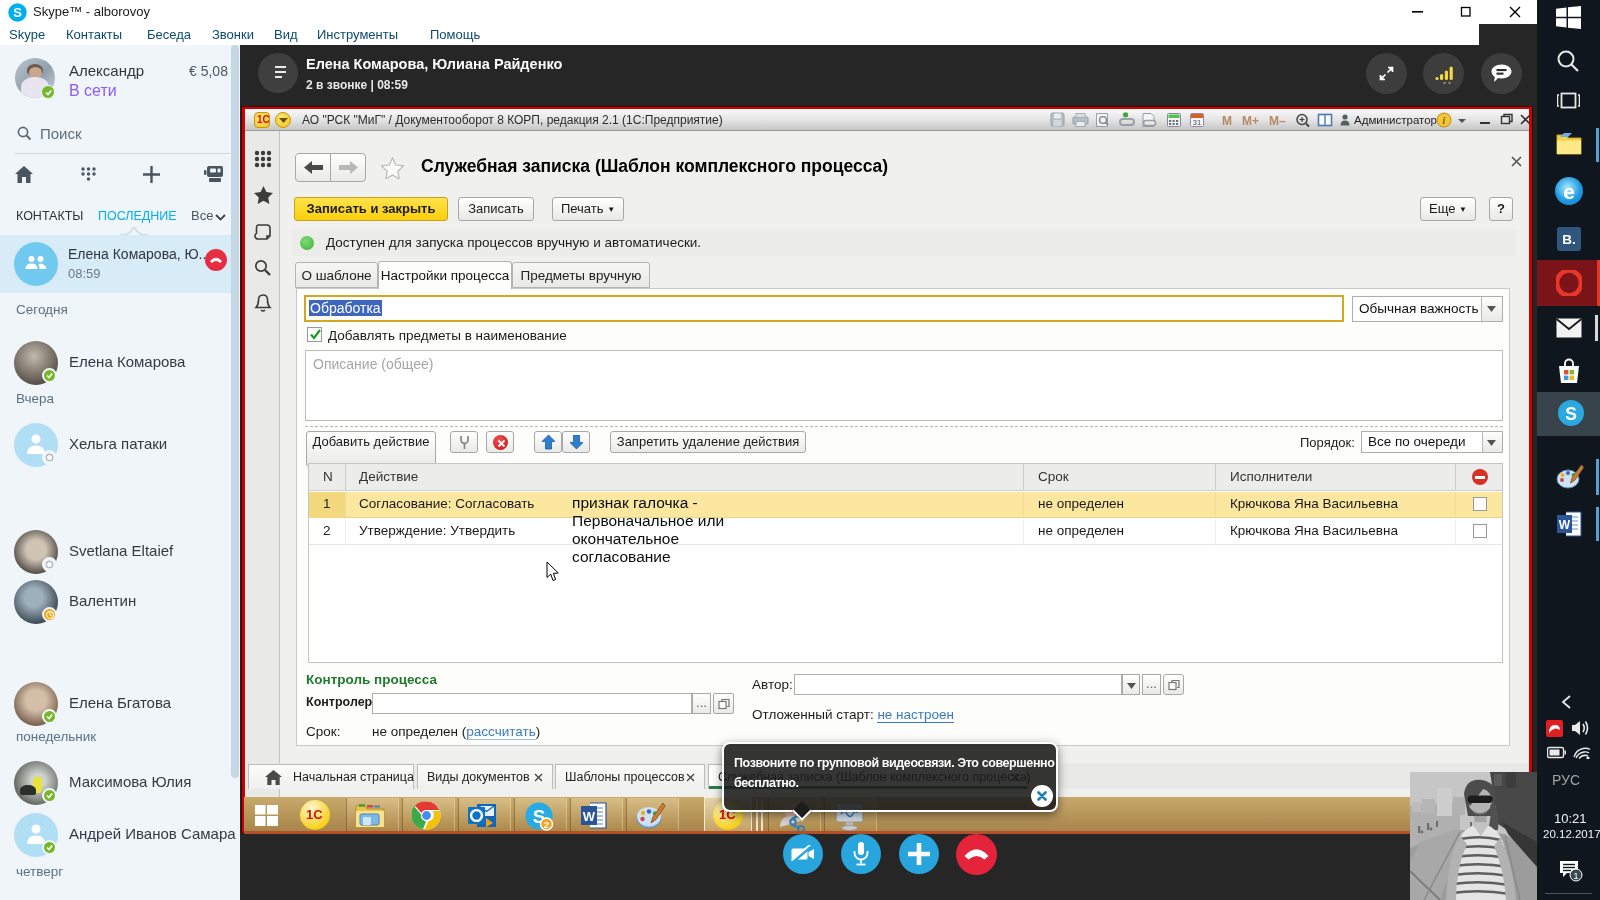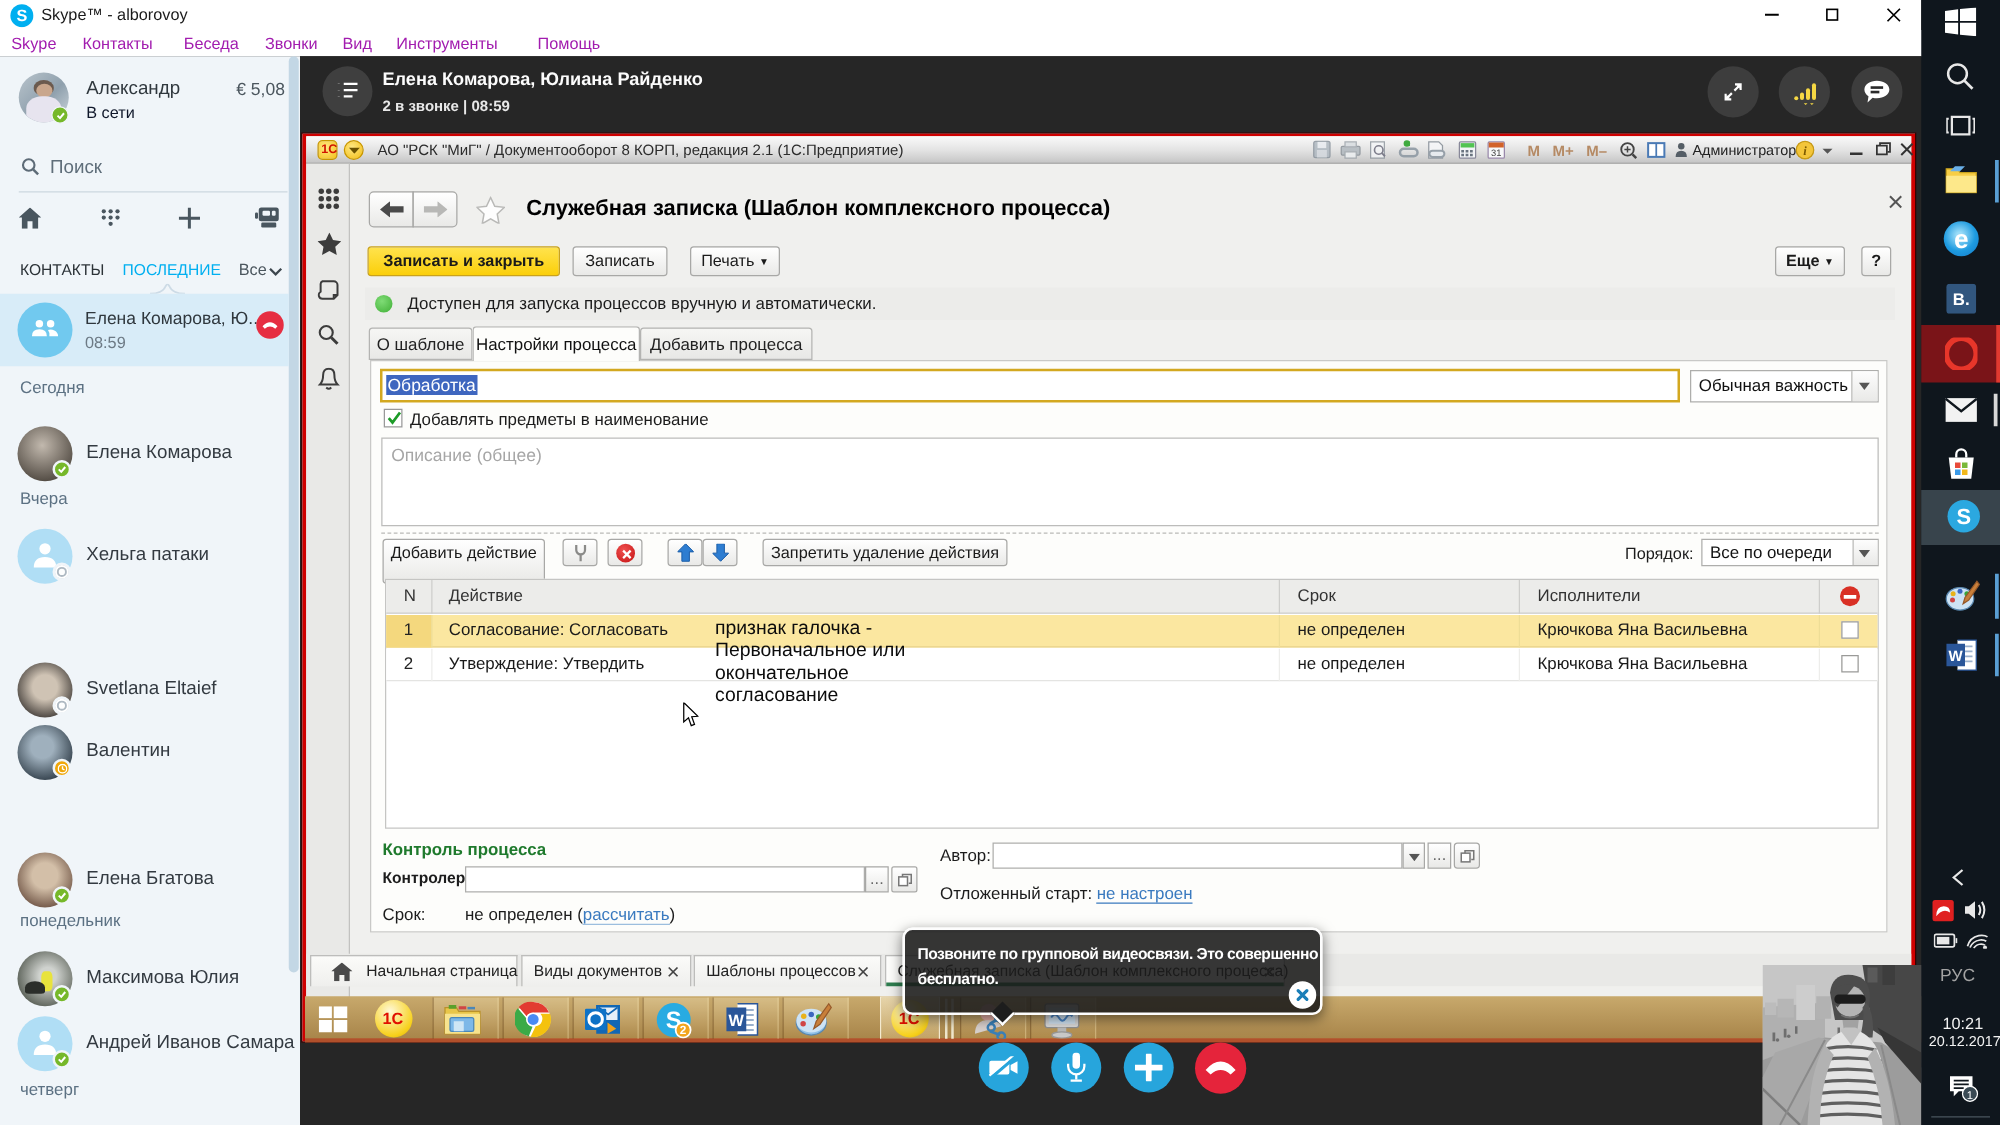--- a/index.html
+++ b/index.html
@@ -27,21 +27,21 @@
       <circle cx="9.5" cy="9.5" r="9.2" fill="#00aff0"></circle>
       <text x="9.5" y="14" font-size="13" font-weight="bold" fill="#fff" text-anchor="middle" font-family="Liberation Sans">S</text>
     </svg>
   <div class="abs" style="left:33px;top:4px;font-size:13px;color:#1a1a1a;">Skype™ - alborovoy</div>
   <svg class="abs" style="left:1412px;top:6px" width="115" height="12" viewBox="0 0 115 12">
     <rect x="0" y="5" width="11" height="1.6" fill="#000"></rect>
     <rect x="49.5" y="1.5" width="8.5" height="8.5" fill="none" stroke="#000" stroke-width="1.3"></rect>
     <path d="M98 1 L108 11 M108 1 L98 11" stroke="#000" stroke-width="1.4"></path>
   </svg>
 </div>
-<div class="abs" id="sk-menu" style="left:0;top:24px;width:1600px;height:21px;background:#ffffff;font-size:13px;color:#a21caf;">
+<div class="abs" id="sk-menu" style="left:0;top:24px;width:1479px;height:21px;background:#ffffff;font-size:13px;color:#0c4a6e;">
   <span class="abs" style="left:9px;top:3px">Skype</span>
   <span class="abs" style="left:66px;top:3px">Контакты</span>
   <span class="abs" style="left:147px;top:3px">Беседа</span>
   <span class="abs" style="left:212px;top:3px">Звонки</span>
   <span class="abs" style="left:274px;top:3px">Вид</span>
   <span class="abs" style="left:317px;top:3px">Инструменты</span>
   <span class="abs" style="left:430px;top:3px">Помощь</span>
 </div>
 
 <div class="abs" id="sidebar" style="left:0;top:45px;width:240px;height:855px;background:#f0f5f9;overflow:hidden;">
@@ -51,21 +51,21 @@
   <div class="abs" style="left:15px;top:13px;width:40px;height:40px;border-radius:50%;background:linear-gradient(135deg,#b9c4cc 0%,#8fa0ad 55%,#cfd8de 100%);overflow:hidden;">
      <div class="abs" style="left:12px;top:6px;width:16px;height:12px;border-radius:50% 50% 40% 40%;background:#6b5a4e;"></div>
      <div class="abs" style="left:13.5px;top:9px;width:13px;height:11px;border-radius:50%;background:#c9a68c;"></div>
      <div class="abs" style="left:6px;top:19px;width:28px;height:22px;border-radius:45% 45% 0 0;background:#e7e4ef;"></div>
   </div>
   <div class="abs" style="left:41px;top:40px;width:14px;height:14px;border-radius:50%;background:#76b82a;border:1.5px solid #f0f5f9;"></div>
   <svg class="abs" style="left:44px;top:43px" width="9" height="9" viewBox="0 0 9 9">
       <path d="M2 4.5 L4 6.5 L7.2 2.6" stroke="#fff" stroke-width="1.6" fill="none"></path>
     </svg>
   <div class="abs" style="left:69px;top:17px;font-size:15px;color:#30383e;">Александр</div>
-  <div class="abs" style="left:69px;top:37px;font-size:13px;color:#0f172a;">В сети</div>
+  <div class="abs" style="left:69px;top:37px;font-size:16px;color:#8b5cf6;">В сети</div>
   <div class="abs" style="left:189px;top:18px;font-size:14px;color:#4b565e;">€ 5,08</div>
 
   <svg class="abs" style="left:17px;top:81px" width="15" height="15" viewBox="0 0 15 15">
       <circle cx="6" cy="6" r="4.6" fill="none" stroke="#5d6b77" stroke-width="1.7"></circle>
       <line x1="9.5" y1="9.5" x2="13.5" y2="13.5" stroke="#5d6b77" stroke-width="2"></line>
     </svg>
   <div class="abs" style="left:40px;top:80px;font-size:15px;color:#5f6e7a;">Поиск</div>
   <div class="abs" style="left:15px;top:108px;width:215px;height:1px;background:#ccd8e0;"></div>
 
   <svg class="abs" style="left:15px;top:121px" width="18" height="17" viewBox="0 0 18 17">
@@ -378,31 +378,31 @@
       <path d="M11.5 1 L14.8 8 L22.5 8.9 L16.8 14.2 L18.2 22 L11.5 18 L4.8 22 L6.2 14.2 L0.5 8.9 L8.2 8 Z" fill="#fdfdfd" stroke="#b9b9b7" stroke-width="1.2"></path>
     </svg>
   <div class="abs" style="left:176px;top:47px;font-size:17.5px;font-weight:bold;color:#000;">Служебная записка (Шаблон комплексного процесса)</div>
   <svg class="abs" style="left:1266px;top:47px" width="11" height="11" viewBox="0 0 11 11">
       <path d="M1 1 L10 10 M10 1 L1 10" stroke="#555" stroke-width="1.6"></path>
     </svg>
 
   <div class="btn" style="left:49px;top:88px;width:154px;height:24px;background:linear-gradient(#ffe34d,#fbcf0a);border:1px solid #c9a21d;font-weight:bold;line-height:22px;">Записать и закрыть</div>
   <div class="btn" style="left:213px;top:88px;width:76px;height:24px;line-height:22px;">Записать</div>
   <div class="btn" style="left:307px;top:88px;width:72px;height:24px;line-height:22px;">Печать <span style="font-size:8px;position:relative;top:-1px;">▼</span></div>
-  <div class="btn" style="left:1175px;top:88px;width:56px;height:24px;line-height:22px;font-weight:bold;">Еще <span style="font-size:8px;position:relative;top:-1px;">▼</span></div>
+  <div class="btn" style="left:1175px;top:88px;width:56px;height:24px;line-height:22px;">Еще <span style="font-size:8px;position:relative;top:-1px;">▼</span></div>
   <div class="btn" style="left:1244px;top:88px;width:24px;height:24px;line-height:22px;font-weight:bold;">?</div>
 
   <div class="abs" style="left:47px;top:121px;width:1224px;height:26px;background:#ececea;">
     <div class="abs" style="left:8px;top:6px;width:14px;height:14px;border-radius:50%;background:radial-gradient(circle at 40% 35%,#7fdc76,#3faf35);"></div>
     <div class="abs" style="left:34px;top:5px;font-size:13.5px;color:#1c1c1c;">Доступен для запуска процессов вручную и автоматически.</div>
   </div>
 
   <div class="abs" style="left:50px;top:153px;width:83px;height:26px;background:linear-gradient(#f6f6f4,#e8e8e6);border:1px solid #b4b4b2;border-radius:3px 3px 0 0;font-size:13.5px;text-align:center;line-height:25px;color:#222;">О шаблоне</div>
   <div class="abs" style="left:133px;top:152px;width:134px;height:28px;background:#fdfdfb;border:1px solid #b4b4b2;border-bottom:none;border-radius:3px 3px 0 0;font-size:13.5px;text-align:center;line-height:27px;color:#111;z-index:3;">Настройки процесса</div>
-  <div class="abs" style="left:267px;top:153px;width:138px;height:26px;background:linear-gradient(#f6f6f4,#e8e8e6);border:1px solid #b4b4b2;border-radius:3px 3px 0 0;font-size:13.5px;text-align:center;line-height:25px;color:#222;">Добавить процесса</div>
+  <div class="abs" style="left:267px;top:153px;width:138px;height:26px;background:linear-gradient(#f6f6f4,#e8e8e6);border:1px solid #b4b4b2;border-radius:3px 3px 0 0;font-size:13.5px;text-align:center;line-height:25px;color:#222;">Предметы вручную</div>
 
   <div class="abs" style="left:51px;top:179px;width:1214px;height:458px;background:#fdfdfb;border:1px solid #c9c9c7;z-index:2;"></div>
   <div id="panel" class="abs" style="left:51px;top:179px;width:1214px;height:458px;z-index:4;">
 
     <div class="abs" style="left:8px;top:7px;width:1040px;height:27px;background:#fff;border:2px solid #d3a820;">
       <span class="abs" style="left:3px;top:3px;font-size:14px;background:#3e66bf;color:#fff;padding:0 1px;">Обработка</span>
     </div>
 
     <div class="fld" style="left:1056px;top:8px;width:151px;height:26px;">
       <span class="abs" style="left:6px;top:4px;font-size:13.5px;color:#111;">Обычная важность</span>

